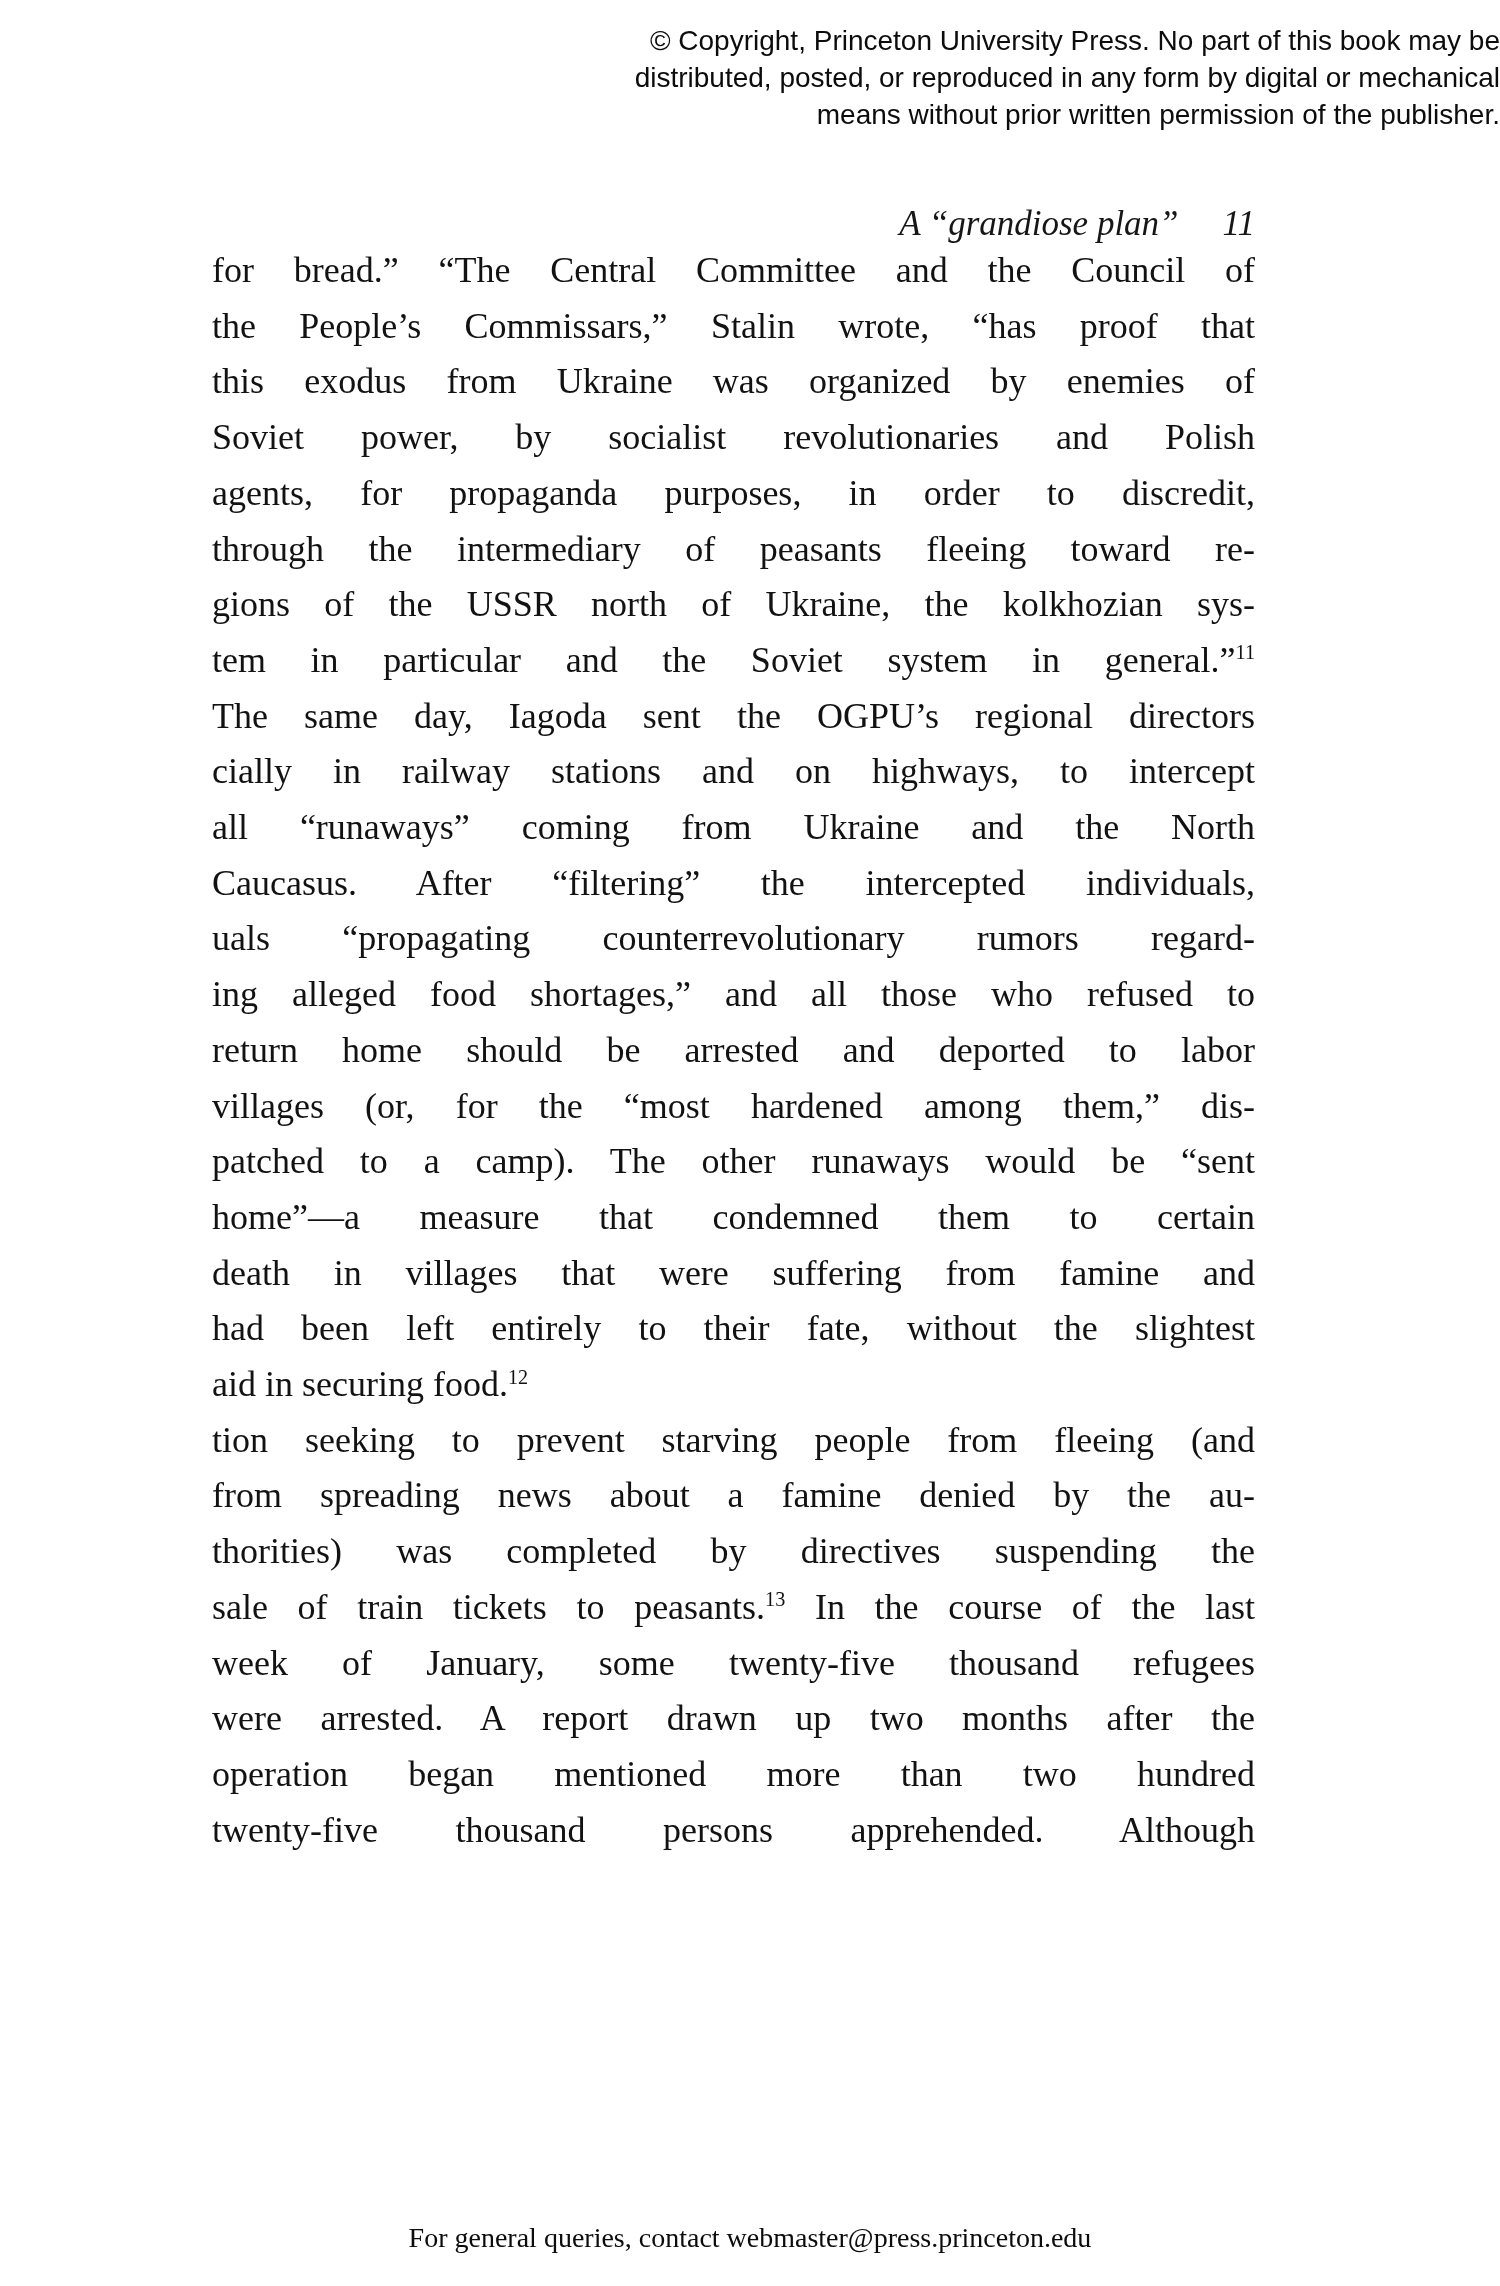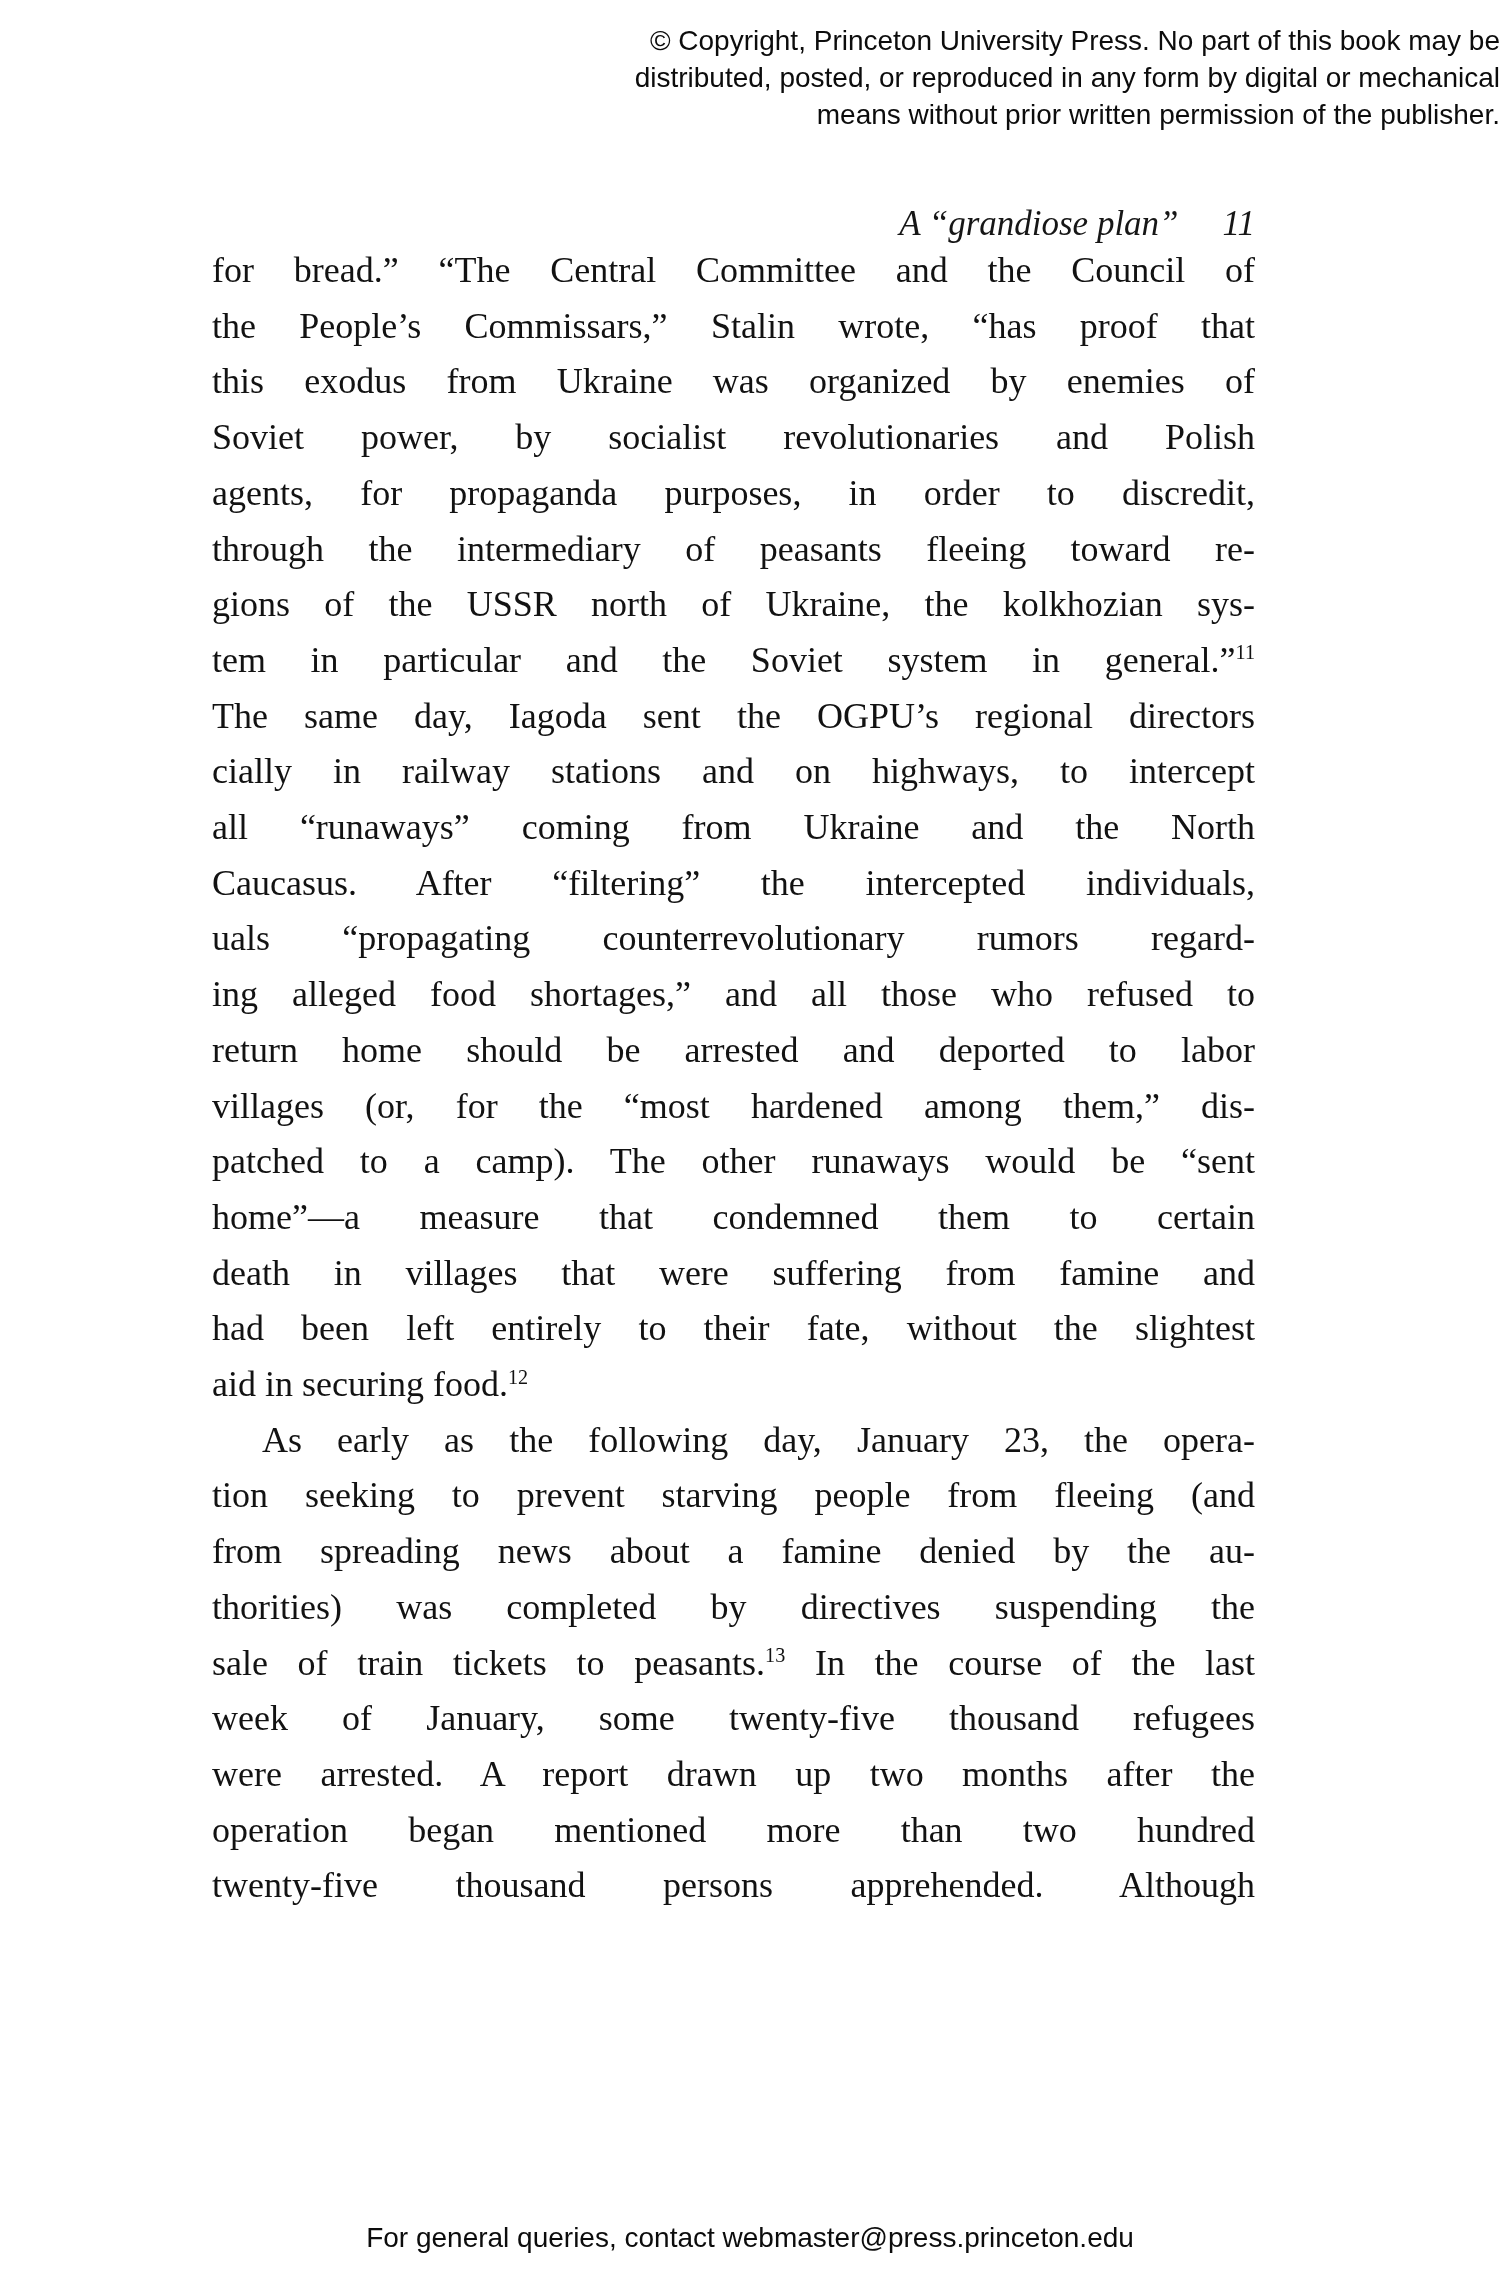--- a/index.html
+++ b/index.html
@@ -67,21 +67,21 @@
     vertical-align: baseline;
     position: relative;
     top: -0.62em;
   }
   .footer {
     position: absolute;
     top: 2222px;
     left: 0;
     width: 1500px;
     text-align: center;
-    font-family: Liberation Sans, sans-serif;
+    font-family: Liberation Serif, serif;
     font-size: 28px;
     color: #0c0c0c;
   }
 </style>
 </head>
 <body>
 
 <div class="page">
 
   <div class="copyright">
@@ -109,21 +109,20 @@
       <div class="line"><span>Caucasus. After “filtering” the intercepted individuals,</span></div>
       <div class="line"><span>uals “propagating counterrevolutionary rumors regard-</span></div>
       <div class="line"><span>ing alleged food shortages,” and all those who refused to</span></div>
       <div class="line"><span>return home should be arrested and deported to labor</span></div>
       <div class="line"><span>villages (or, for the “most hardened among them,” dis-</span></div>
       <div class="line"><span>patched to a camp). The other runaways would be “sent</span></div>
       <div class="line"><span>home”—a measure that condemned them to certain</span></div>
       <div class="line"><span>death in villages that were suffering from famine and</span></div>
       <div class="line"><span>had been left entirely to their fate, without the slightest</span></div>
       <div class="line end"><span>aid in securing food.</span><sup>12</sup></div>
-      <div class="line indent"><span>As early as the following day, January 23, the opera-</span></div>
       <div class="line"><span>tion seeking to prevent starving people from fleeing (and</span></div>
       <div class="line"><span>from spreading news about a famine denied by the au-</span></div>
       <div class="line"><span>thorities) was completed by directives suspending the</span></div>
       <div class="line"><span>sale of train tickets to peasants.</span><sup>13</sup><span> In the course of the last</span></div>
       <div class="line"><span>week of January, some twenty-five thousand refugees</span></div>
       <div class="line"><span>were arrested. A report drawn up two months after the</span></div>
       <div class="line"><span>operation began mentioned more than two hundred</span></div>
       <div class="line"><span>twenty-five thousand persons apprehended. Although</span></div>
     </div>
 

